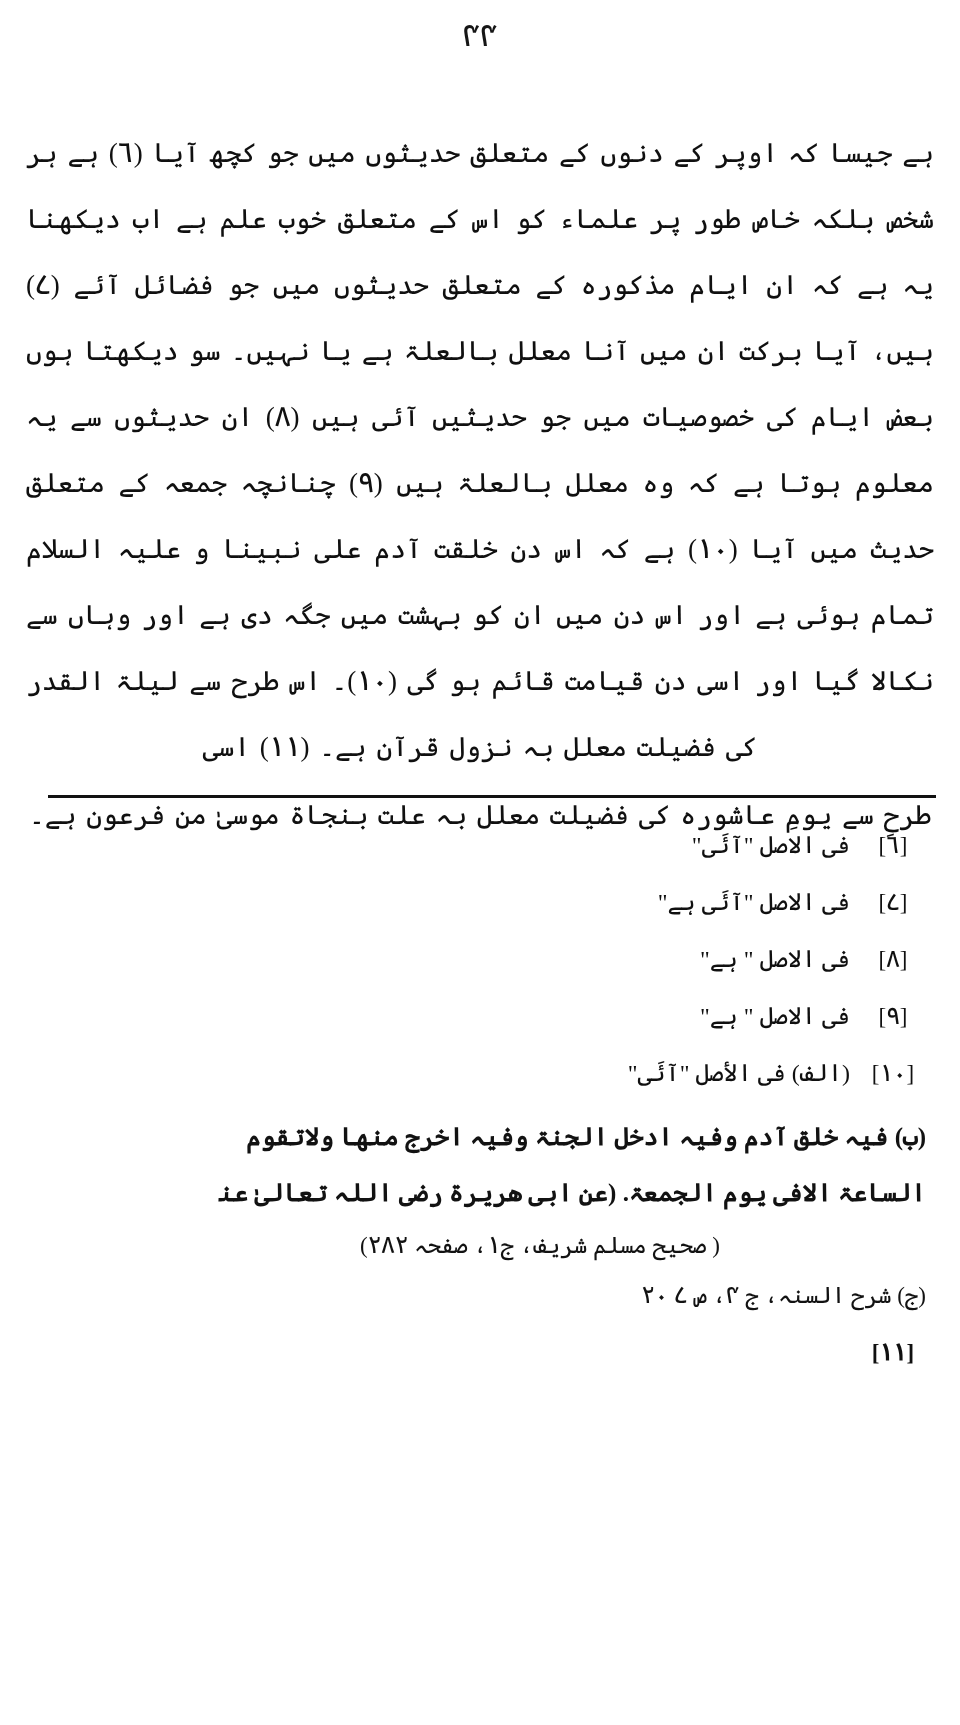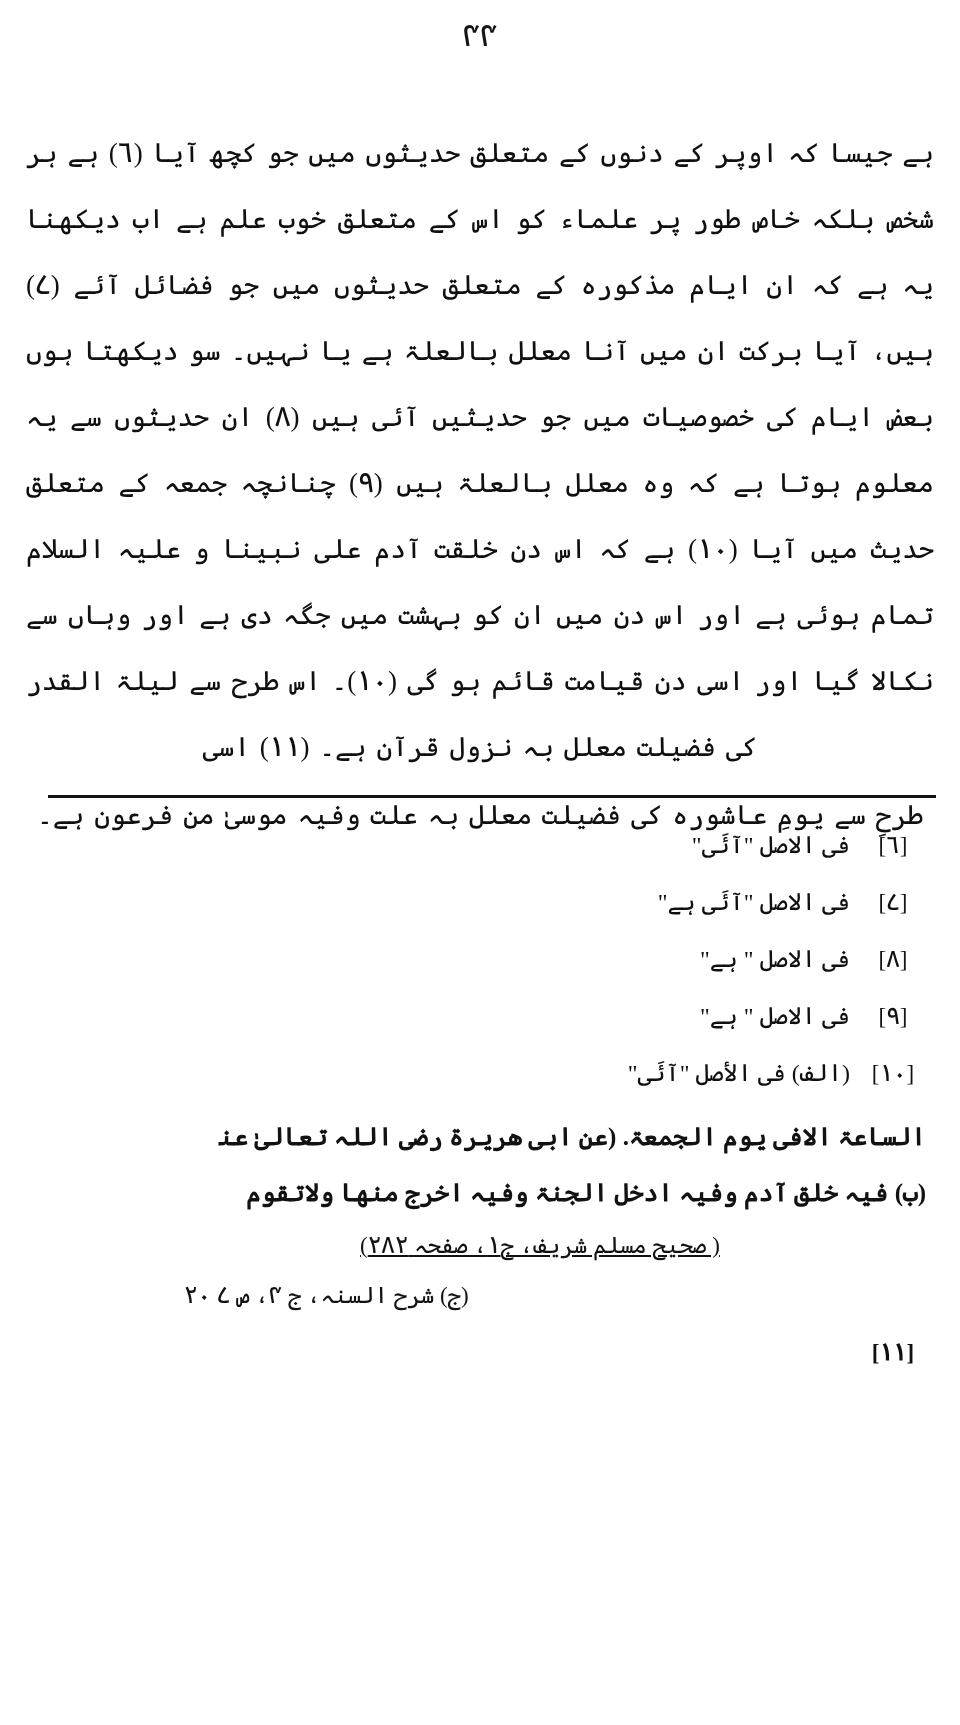--- a/index.html
+++ b/index.html
@@ -102,26 +102,25 @@
   }
   .fn-block .plain {
     font-weight: normal;
   }
   .fn-cite {
     font-size: 23px;
     line-height: 50px;
     text-align: center;
     font-weight: normal;
     padding-left: 90px;
-    text-decoration: underline;
   }
   .fn-cite-2 {
     font-size: 23px;
     line-height: 50px;
-    text-align: left;
+    text-align: right;
     font-weight: normal;
     padding-left: 120px;
   }
   .fn-last {
     display: flex;
     flex-direction: row;
     align-items: baseline;
     font-size: 23px;
     line-height: 52px;
     padding-top: 6px;
@@ -145,21 +144,21 @@
 </style>
 </head>
 <body>
 
 <div class="page">
 
   <div class="page-number">۴۴</div>
 
   <div class="body-text">
     <p>ہے جیسا کہ اوپر کے دنوں کے متعلق حدیثوں میں جو کچھ آیا (۶) ہے ہر شخص بلکہ خاص طور پر علماء کو اس کے متعلق خوب علم ہے اب دیکھنا یہ ہے کہ ان ایام مذکورہ کے متعلق حدیثوں میں جو فضائل آئے (۷) ہیں، آیا برکت ان میں آنا معلل بالعلۃ ہے یا نہیں۔ سو دیکھتا ہوں بعض ایام کی خصوصیات میں جو حدیثیں آئی ہیں (۸) ان حدیثوں سے یہ معلوم ہوتا ہے کہ وہ معلل بالعلۃ ہیں (۹) چنانچہ جمعہ کے متعلق حدیث میں آیا (۱۰) ہے کہ اس دن خلقت آدم علی نبینا و علیہ السلام تمام ہوئی ہے اور اس دن میں ان کو بہشت میں جگہ دی ہے اور وہاں سے نکالا گیا اور اسی دن قیامت قائم ہو گی (۱۰)۔ اس طرح سے لیلۃ القدر کی فضیلت معلل بہ نزول قرآن ہے۔ (۱۱) اسی</p>
-    <p class="last-line">طرحِ سے یومِ عاشورہ کی فضیلت معلل بہ علت وفیہ موسیٰ من فرعون ہے۔</p>
+    <p class="last-line">طرحِ سے یومِ عاشورہ کی فضیلت معلل بہ علت بنجاۃ موسیٰ من فرعون ہے۔</p>
   </div>
 
   <div class="footnote-rule"></div>
 
   <div class="footnotes">
 
     <div class="fn-row short">
       <span class="fn-marker">[۶]</span>
       <span class="fn-text">فی الاصل "آئَی"</span>
     </div>
@@ -178,22 +177,22 @@
       <span class="fn-marker">[۹]</span>
       <span class="fn-text">فی الاصل " ہے"</span>
     </div>
 
     <div class="fn-row short">
       <span class="fn-marker">[۱۰]</span>
       <span class="fn-text">(الف) فی الأصل "آئَی"</span>
     </div>
 
     <div class="fn-block">
+      <div>(ب) فیہ خلق آدم وفیہ ادخل الجنۃ وفیہ اخرج منھا ولاتقوم</div>
       <div>الساعۃ الافی یوم الجمعۃ. (عن ابی ھریرۃ رضی اللہ تعالیٰ عنہٗ</div>
-      <div>(ب) فیہ خلق آدم وفیہ ادخل الجنۃ وفیہ اخرج منھا ولاتقوم</div>
       <div class="fn-cite plain">( صحیح مسلم شریف، ج۱، صفحہ ۲۸۲)</div>
       <div class="fn-cite-2 plain">(ج) شرح السنہ، ج ۴، ص ۷ ۲۰</div>
     </div>
 
     <div class="fn-last">
       <span class="fn-marker">[۱۱]</span>
     </div>
 
   </div>
 </div>

